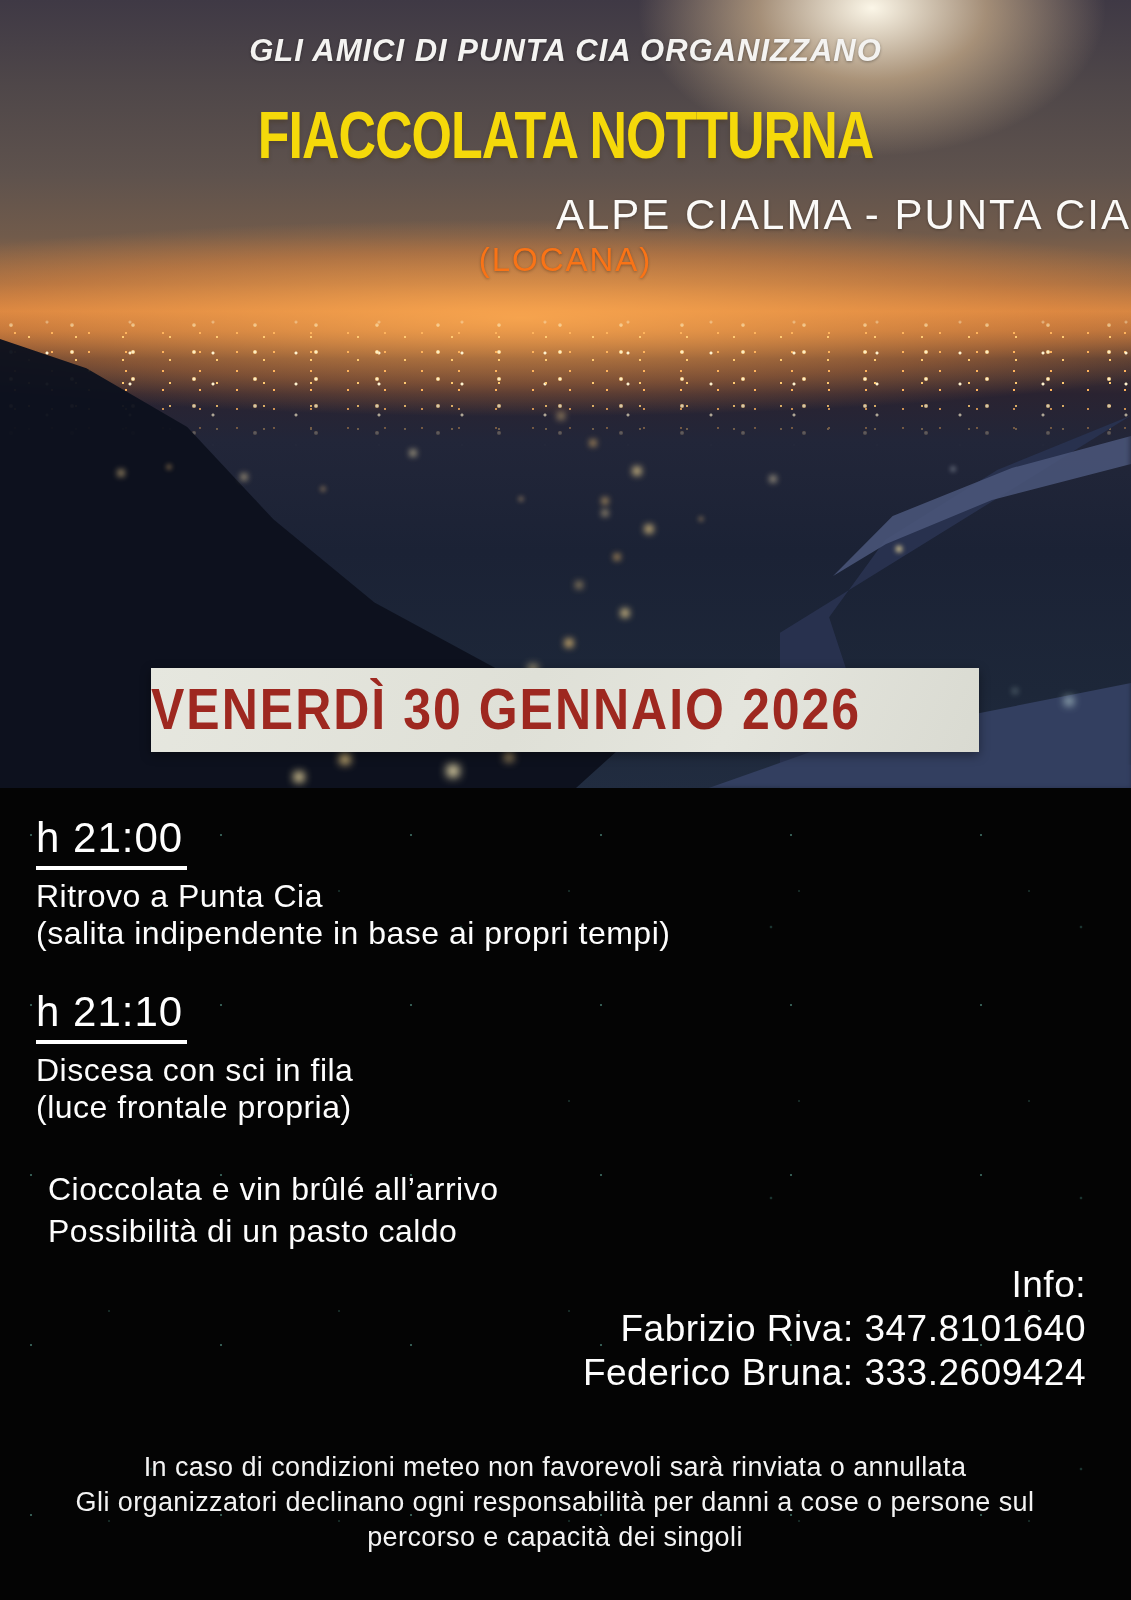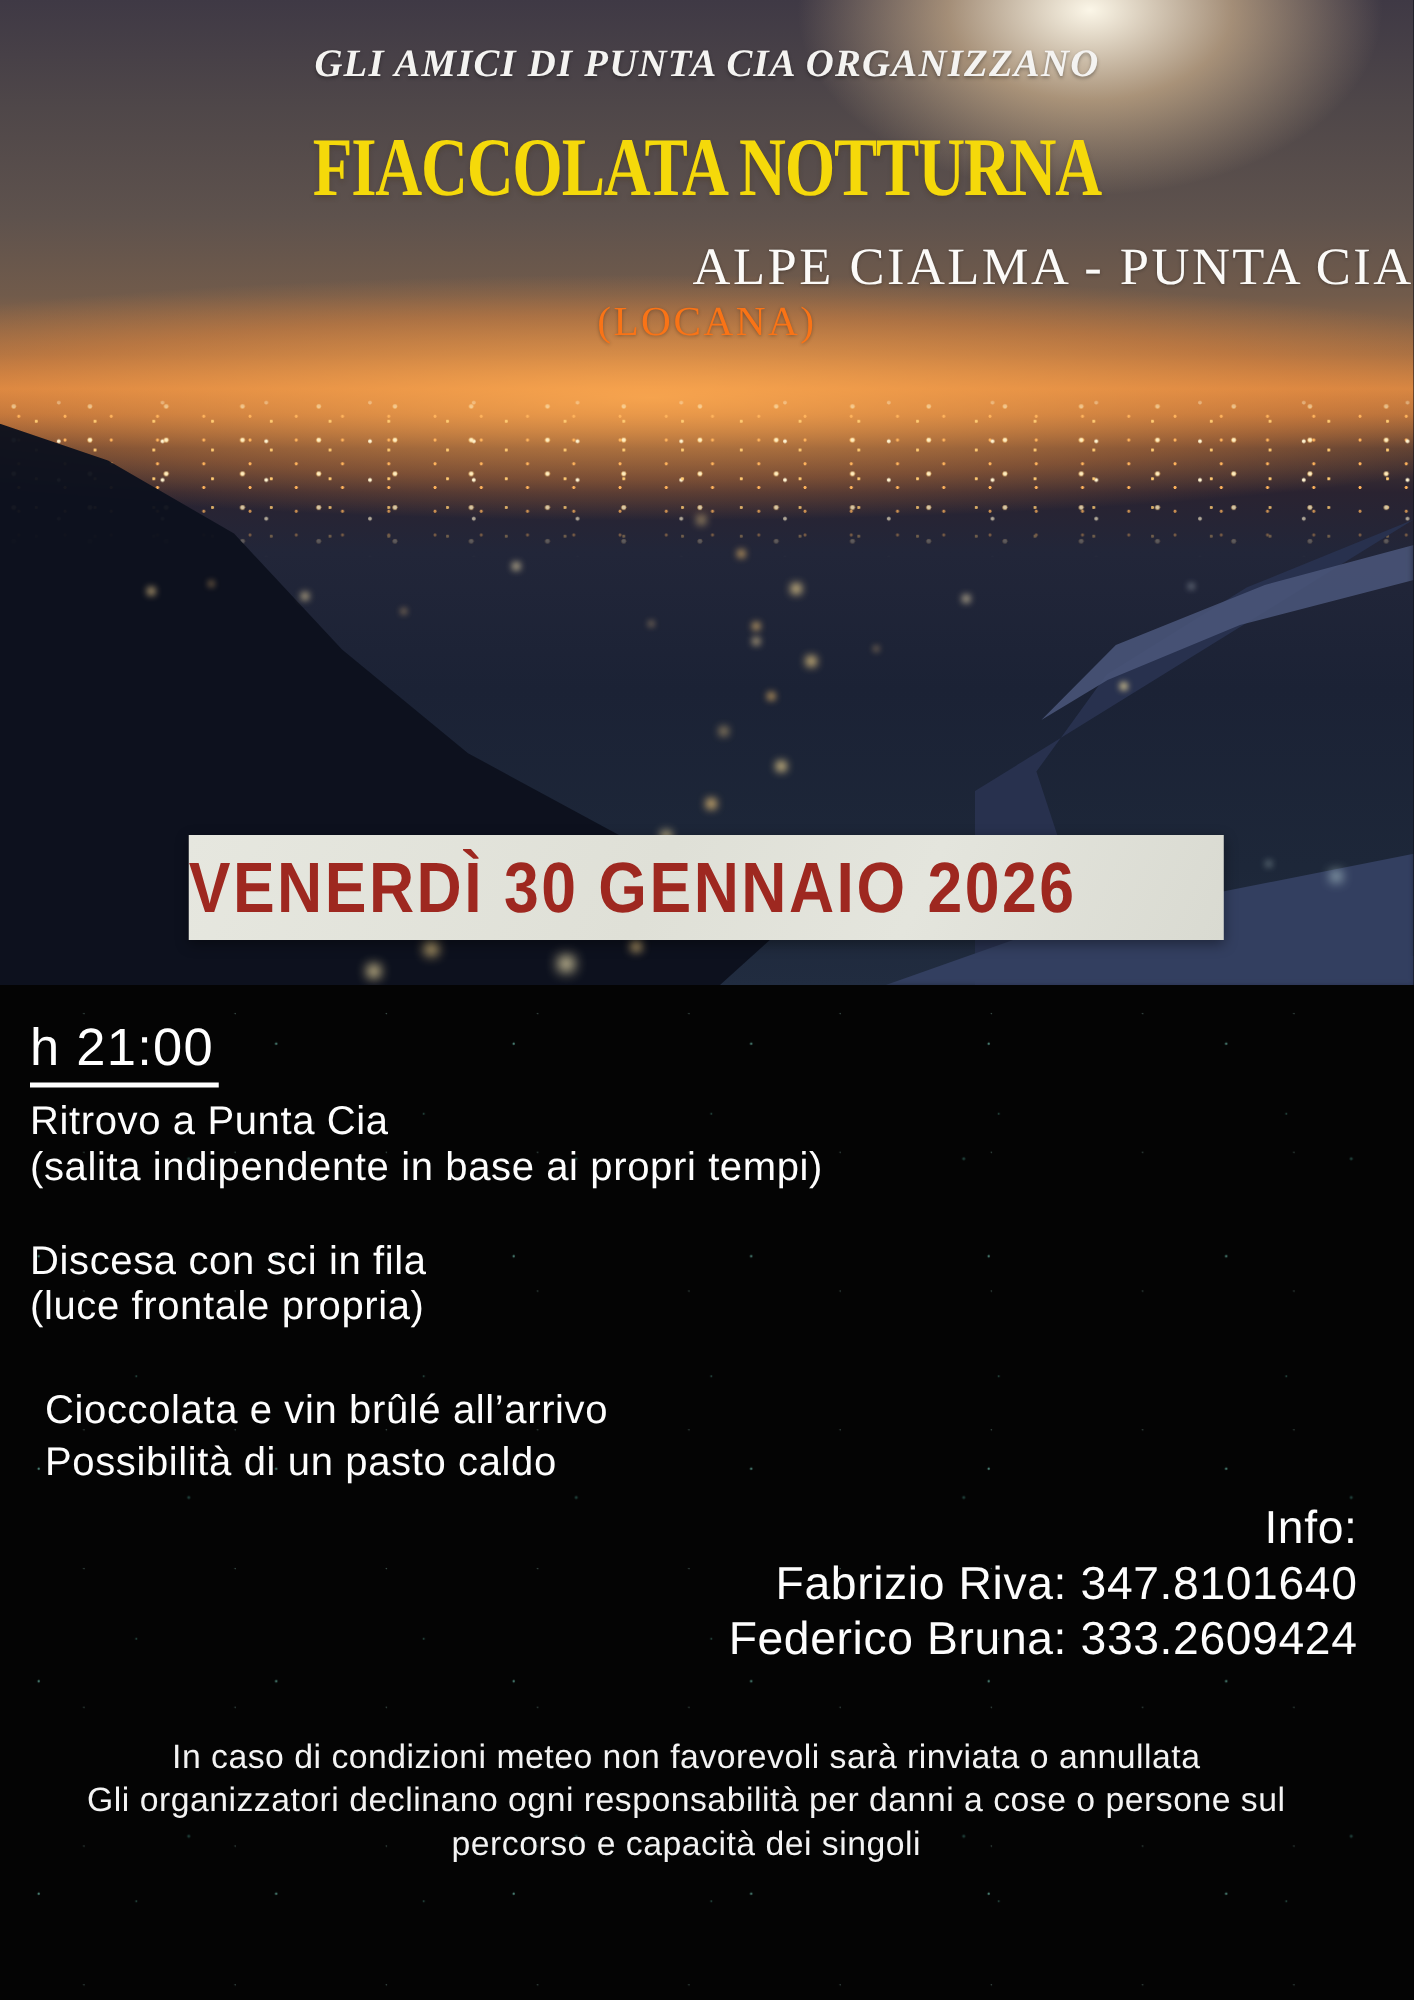--- a/index.html
+++ b/index.html
@@ -80,21 +80,21 @@
       648px 528px 7px 3px rgba(255,220,140,.95), 616px 556px 6px 2px rgba(255,200,110,.9),
       578px 584px 7px 2px rgba(255,215,135,.9), 624px 612px 7px 3px rgba(255,225,150,.95),
       568px 642px 7px 3px rgba(255,210,125,.95), 532px 668px 8px 3px rgba(255,230,160,.95),
       488px 692px 9px 4px rgba(255,225,150,.98), 446px 714px 8px 3px rgba(255,210,130,.95),
       398px 736px 9px 4px rgba(255,230,160,.98), 344px 758px 9px 4px rgba(255,220,140,.95),
       298px 776px 9px 4px rgba(255,235,170,.98), 452px 770px 10px 5px rgba(255,240,185,.95),
       508px 756px 8px 3px rgba(255,215,135,.9);
   }
 
   
-  .header{position:absolute;left:0;top:0;width:1131px;text-align:center;color:#f2f1ef;font-family:Liberation Serif, serif;}
+  .header{position:absolute;left:0;top:0;width:1131px;text-align:center;color:#f2f1ef;}
   .organizer{
     margin-top:33px;font-size:31px;font-style:italic;font-weight:600;
     letter-spacing:1px;color:#f4f3f1;text-shadow:0 1px 3px rgba(0,0,0,.35);
   }
   .title{
     margin-top:28px;font-size:52px;font-weight:700;letter-spacing:-1px;
     color:#f5d90a;transform:scaleY(1.28);transform-origin:center top;
     text-shadow:0 2px 4px rgba(60,40,0,.25);
   }
   .route{
@@ -115,21 +115,21 @@
     display:flex;align-items:center;justify-content:flex-start;
   }
   .date-text{
     font-size:50px;font-weight:700;letter-spacing:2px;color:#9e2820;
     transform:scaleY(1.14);white-space:nowrap;
   }
 
   
   .schedule-section{
     position:absolute;left:0;top:788px;width:1131px;height:812px;
-    box-sizing:border-box;padding:28px 45px 0 24px;color:#fff;
+    box-sizing:border-box;padding:28px 45px 0 36px;color:#fff;
     background-color:#040404;
     background-image:
       radial-gradient(2px 2px at 31px 47px, rgba(120,210,190,.85), transparent 70%),
       radial-gradient(1.5px 1.5px at 109px 103px, rgba(90,180,160,.65), transparent 70%),
       radial-gradient(1px 1px at 67px 23px, rgba(170,230,215,.7), transparent 70%),
       radial-gradient(2.5px 2.5px at 151px 139px, rgba(70,150,135,.55), transparent 70%),
       radial-gradient(1.5px 1.5px at 201px 61px, rgba(130,210,195,.6), transparent 70%);
     background-size:190px 170px, 230px 210px, 121px 111px, 310px 271px, 171px 151px;
   }
   .time-heading{
@@ -174,20 +174,21 @@
 
   <div class="schedule-section">
 
     <div class="sched-block">
       <span class="time-heading">h 21:00</span>
       <div class="line">Ritrovo a Punta Cia</div>
       <div class="line">(salita indipendente in base ai propri tempi)</div>
     </div>
 
     <div class="sched-block">
+      <span class="time-heading">h 21:10</span>
       <div class="line">Discesa con sci in fila</div>
       <div class="line">(luce frontale propria)</div>
     </div>
 
     <div class="extras">
       <div class="line">Cioccolata e vin brûlé all’arrivo</div>
       <div class="line">Possibilità di un pasto caldo</div>
     </div>
 
     <div class="info">

